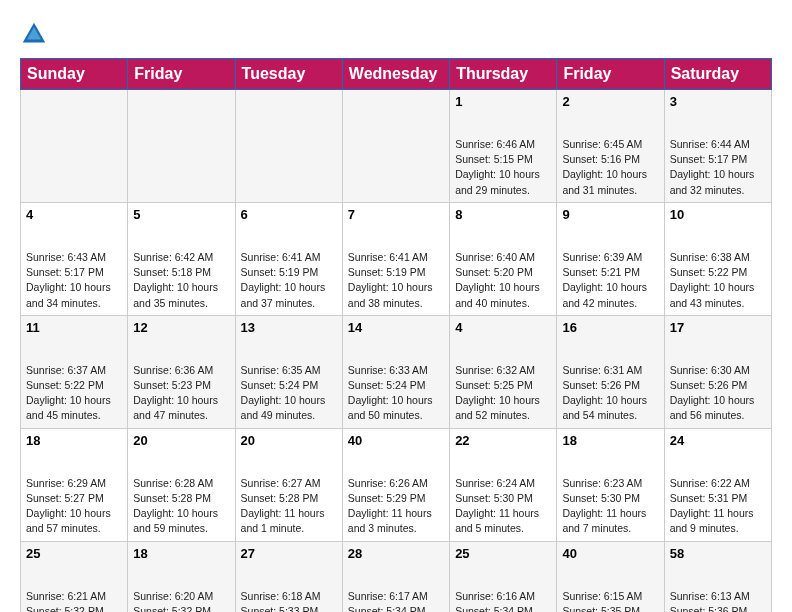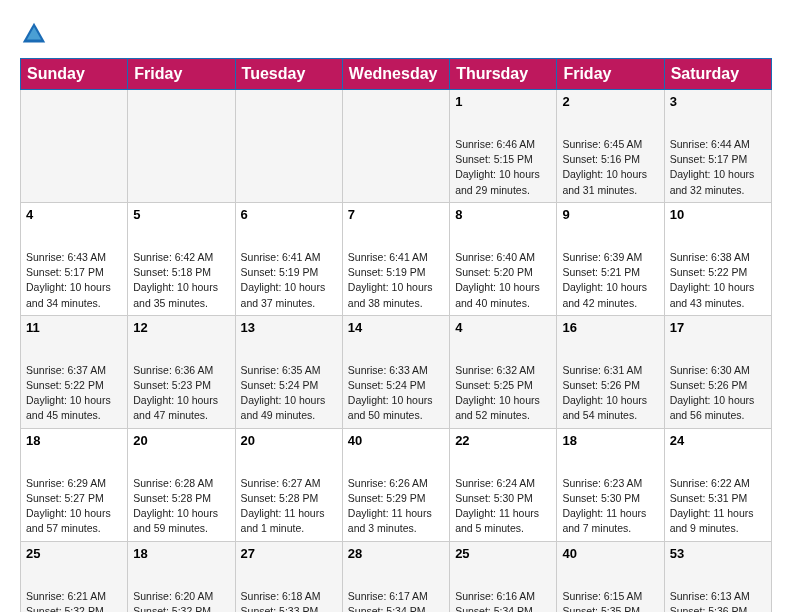--- a/index.html
+++ b/index.html
@@ -256,18 +256,18 @@
         </td>
         <td>
           <span class="day-number">25</span>
           <div class="day-info">Sunrise: 6:16 AM<br>Sunset: 5:34 PM<br>Daylight: 11 hours<br>and 18 minutes.</div>
         </td>
         <td>
           <span class="day-number">40</span>
           <div class="day-info">Sunrise: 6:15 AM<br>Sunset: 5:35 PM<br>Daylight: 11 hours<br>and 20 minutes.</div>
         </td>
         <td>
-          <span class="day-number">53</span>
+          <span class="day-number">58</span>
           <div class="day-info">Sunrise: 6:13 AM<br>Sunset: 5:36 PM<br>Daylight: 11 hours<br>and 22 minutes.</div>
         </td>
       </tr>
     </tbody>
 </table>
 
 </body></html>

